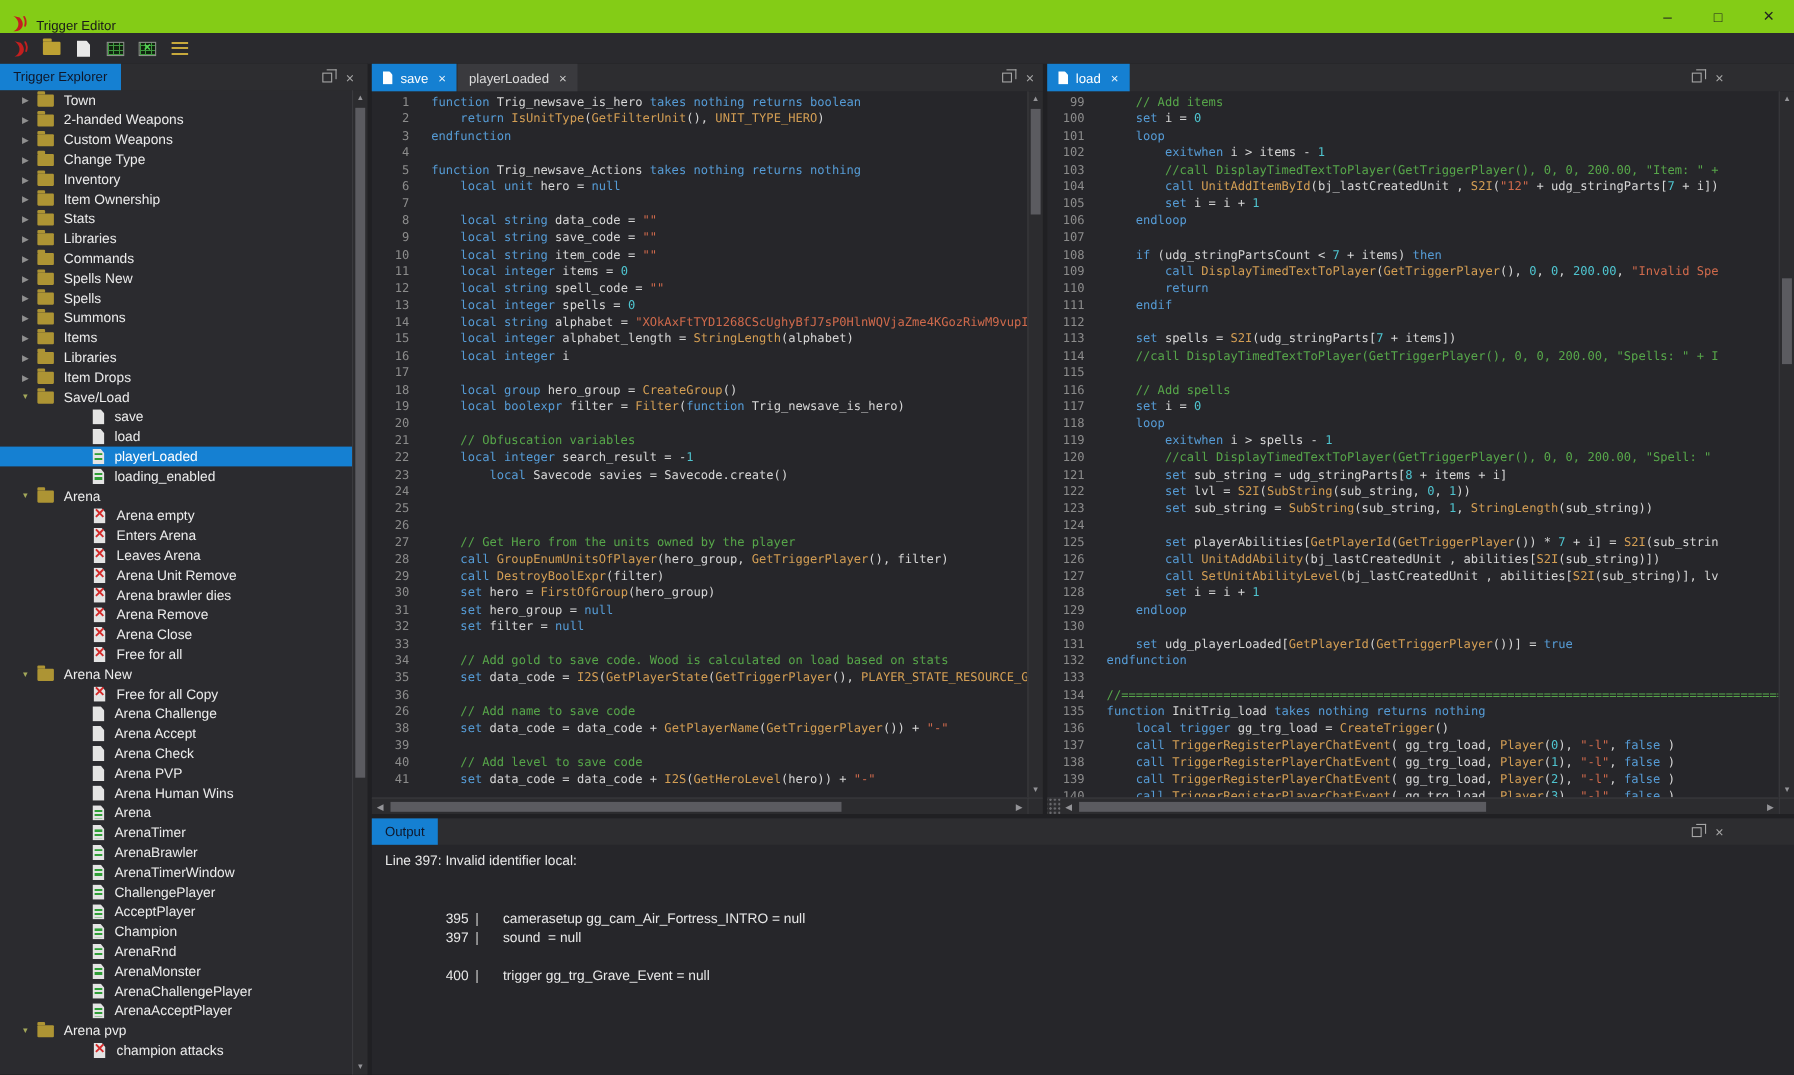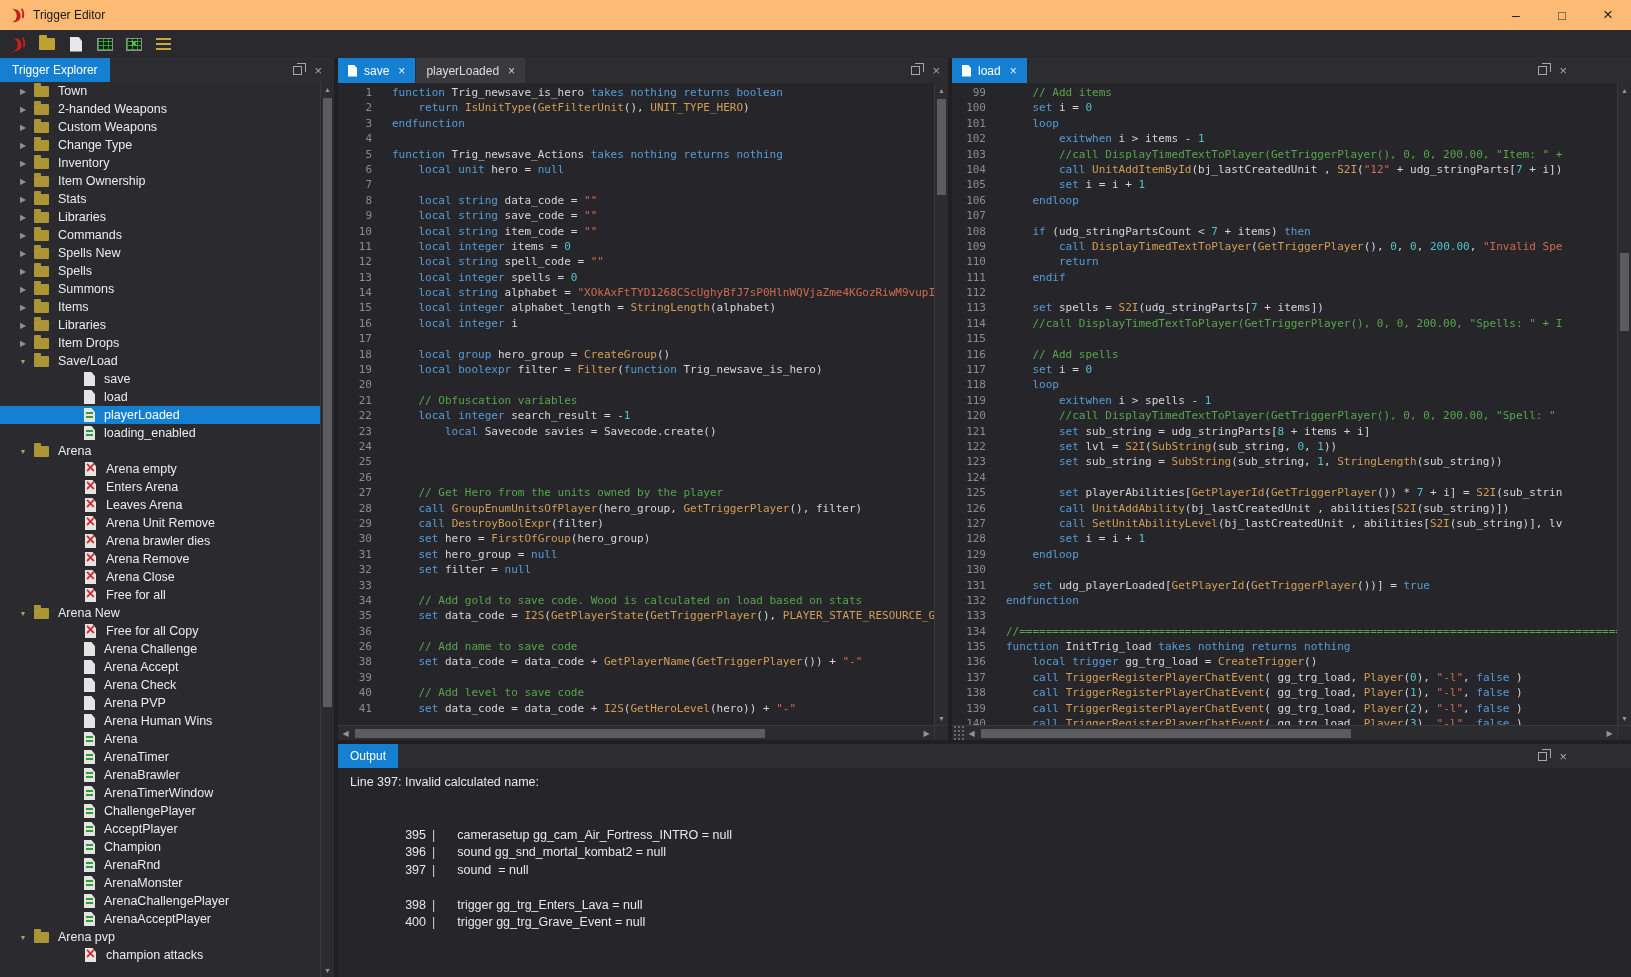--- a/index.html
+++ b/index.html
@@ -1,20 +1,20 @@
 <!DOCTYPE html>
 <html><head>
 <meta charset="utf-8">
 <style>
   *{margin:0;padding:0;box-sizing:border-box;user-select:none}
   html,body{width:1631px;height:977px;overflow:hidden;background:#1f1f22}
   .app{position:relative;width:1631px;height:977px;background:#202023;font-family:"Liberation Sans",sans-serif}
 
   
-  .titlebar{position:absolute;top:0;left:0;right:0;height:30px;background:#fdba74;display:flex;align-items:center;z-index:9}
+  .titlebar{position:absolute;top:0;left:0;right:0;height:30px;background:#84cc16;display:flex;align-items:flex-end;z-index:9}
   .title-icon{width:17px;height:17px;margin:0 7px 0 9px;flex:none}
   .title-icon svg{width:100%;height:100%;display:block}
   .title-text{font-size:12px;color:#1a1a1a}
   .win-controls{margin-left:auto;display:flex;height:100%}
   .win-btn{width:46px;height:100%;display:flex;align-items:center;justify-content:center;font-size:14px;color:#222}
   .wb-max{font-size:13px}
   .wb-close{font-size:17px}
 
   
   .toolbar{position:absolute;top:30px;left:0;right:0;height:28px;background:#2a2a2e;display:flex;align-items:center;padding:0 6px;gap:5px}
@@ -24,21 +24,21 @@
   .tb-app-logo svg{width:100%;height:100%;display:block}
   .tb-open-folder{width:16px;height:12px;background:#bda133;border-radius:1px;position:relative}
   .tb-open-folder::before{content:"";position:absolute;top:-3px;left:0;width:8px;height:3px;background:#bda133;border-radius:1px 1px 0 0}
   .tb-new-file{width:12px;height:15px;background:#e8e8e8;clip-path:polygon(0 0,70% 0,100% 30%,100% 100%,0 100%)}
   .tb-variable-grid,.tb-script-grid{width:16px;height:13px;border:1px solid #8f8f8f;background-color:#10240f;background-image:repeating-linear-gradient(90deg,#3f9a3f 0 1px,transparent 1px 5px),repeating-linear-gradient(0deg,#3f9a3f 0 1px,transparent 1px 4px);position:relative}
   .tb-script-grid::after{content:"×";position:absolute;left:0;right:0;top:-2px;text-align:center;color:#57d957;font-size:11px;font-weight:bold}
   .tb-trigger-list{width:15px;height:12px;background:repeating-linear-gradient(180deg,#c7a93c 0 2px,transparent 2px 5px)}
 
   
   .panel-hdr{height:24px;background:#2d2d30;display:flex;align-items:stretch}
-  .panel-label{display:flex;align-items:center;padding:0 12px;background:#1580d2;color:#ffffff;font-size:12px}
+  .panel-label{display:flex;align-items:center;padding:0 12px;background:#1580d2;color:#0f172a;font-size:12px}
   .hicons{margin-left:auto;display:flex;align-items:center;gap:12px}
   .sq{width:9px;height:9px;border:1px solid #a6a6a6;position:relative;display:inline-block}
   .sq::before{content:"";position:absolute;top:-4px;left:3px;width:8px;height:8px;border-top:1px solid #a6a6a6;border-right:1px solid #a6a6a6}
   .hx{color:#a6a6a6;font-size:13px;line-height:1}
 
   
   .vsb{position:absolute;width:14px;background:#2c2c2f;border-left:1px solid #3a3a3e}
   .vsb .sarr{position:absolute;left:0;right:0;height:14px;display:flex;align-items:center;justify-content:center;color:#949498;font-size:7px}
   .vsb .sarr.up{top:0}
   .vsb .sarr.dn{bottom:0}
@@ -535,25 +535,23 @@
 
   <div class="outputp">
     <div class="panel-hdr">
       <span class="panel-label">Output</span>
       <span class="hicons" style="padding-right:64px">
         <span class="sq"></span>
         <span class="hx">×</span>
       </span>
     </div>
     <div class="obody" id="obody">
-        <div class="orow">Line 397: Invalid calculated name:</div>
+        <div class="orow">Line 397: Invalid identifier local:</div>
         <div class="orow">&nbsp;</div>
         <div class="orow">&nbsp;</div>
         <div class="orow"><span class="onum">395</span><span class="opipe">|</span><span class="otext">camerasetup gg_cam_Air_Fortress_INTRO = null</span></div>
-        <div class="orow"><span class="onum">396</span><span class="opipe">|</span><span class="otext">sound gg_snd_mortal_kombat2 = null</span></div>
         <div class="orow"><span class="onum">397</span><span class="opipe">|</span><span class="otext">sound  = null</span></div>
         <div class="orow">&nbsp;</div>
-        <div class="orow"><span class="onum">398</span><span class="opipe">|</span><span class="otext">trigger gg_trg_Enters_Lava = null</span></div>
         <div class="orow"><span class="onum">400</span><span class="opipe">|</span><span class="otext">trigger gg_trg_Grave_Event = null</span></div>
       </div>
   </div>
 
 </div>
 
 </body></html>

